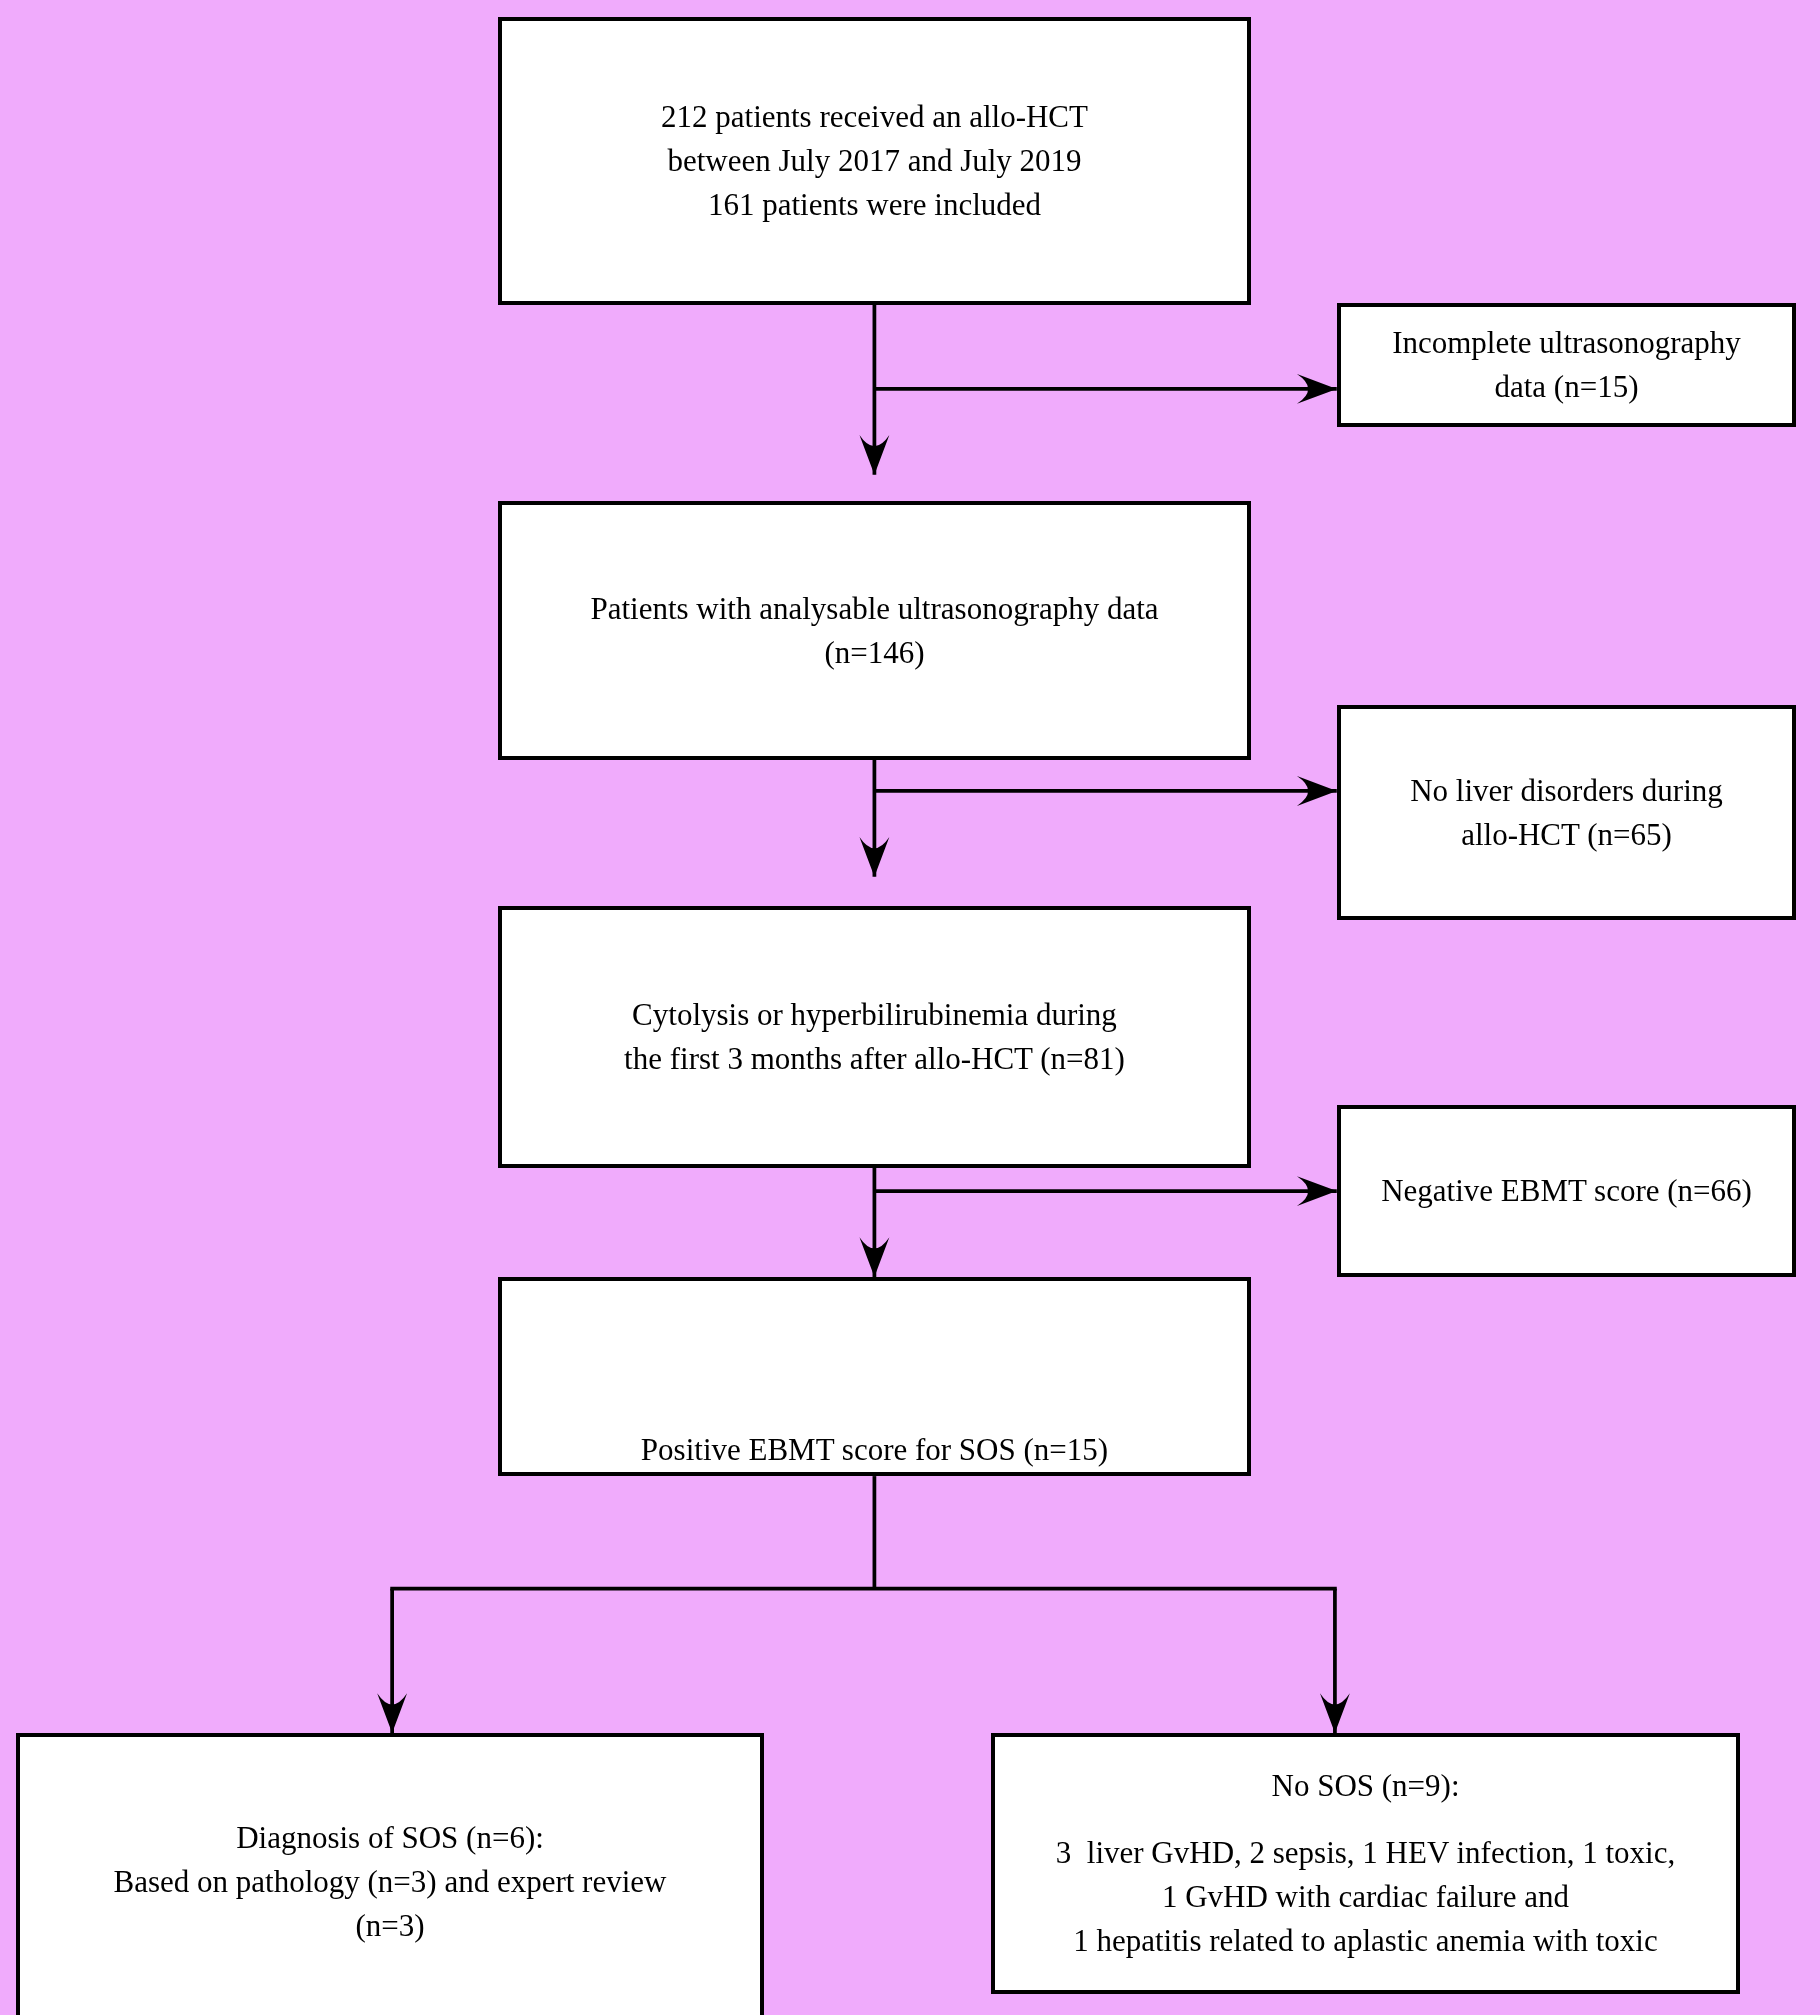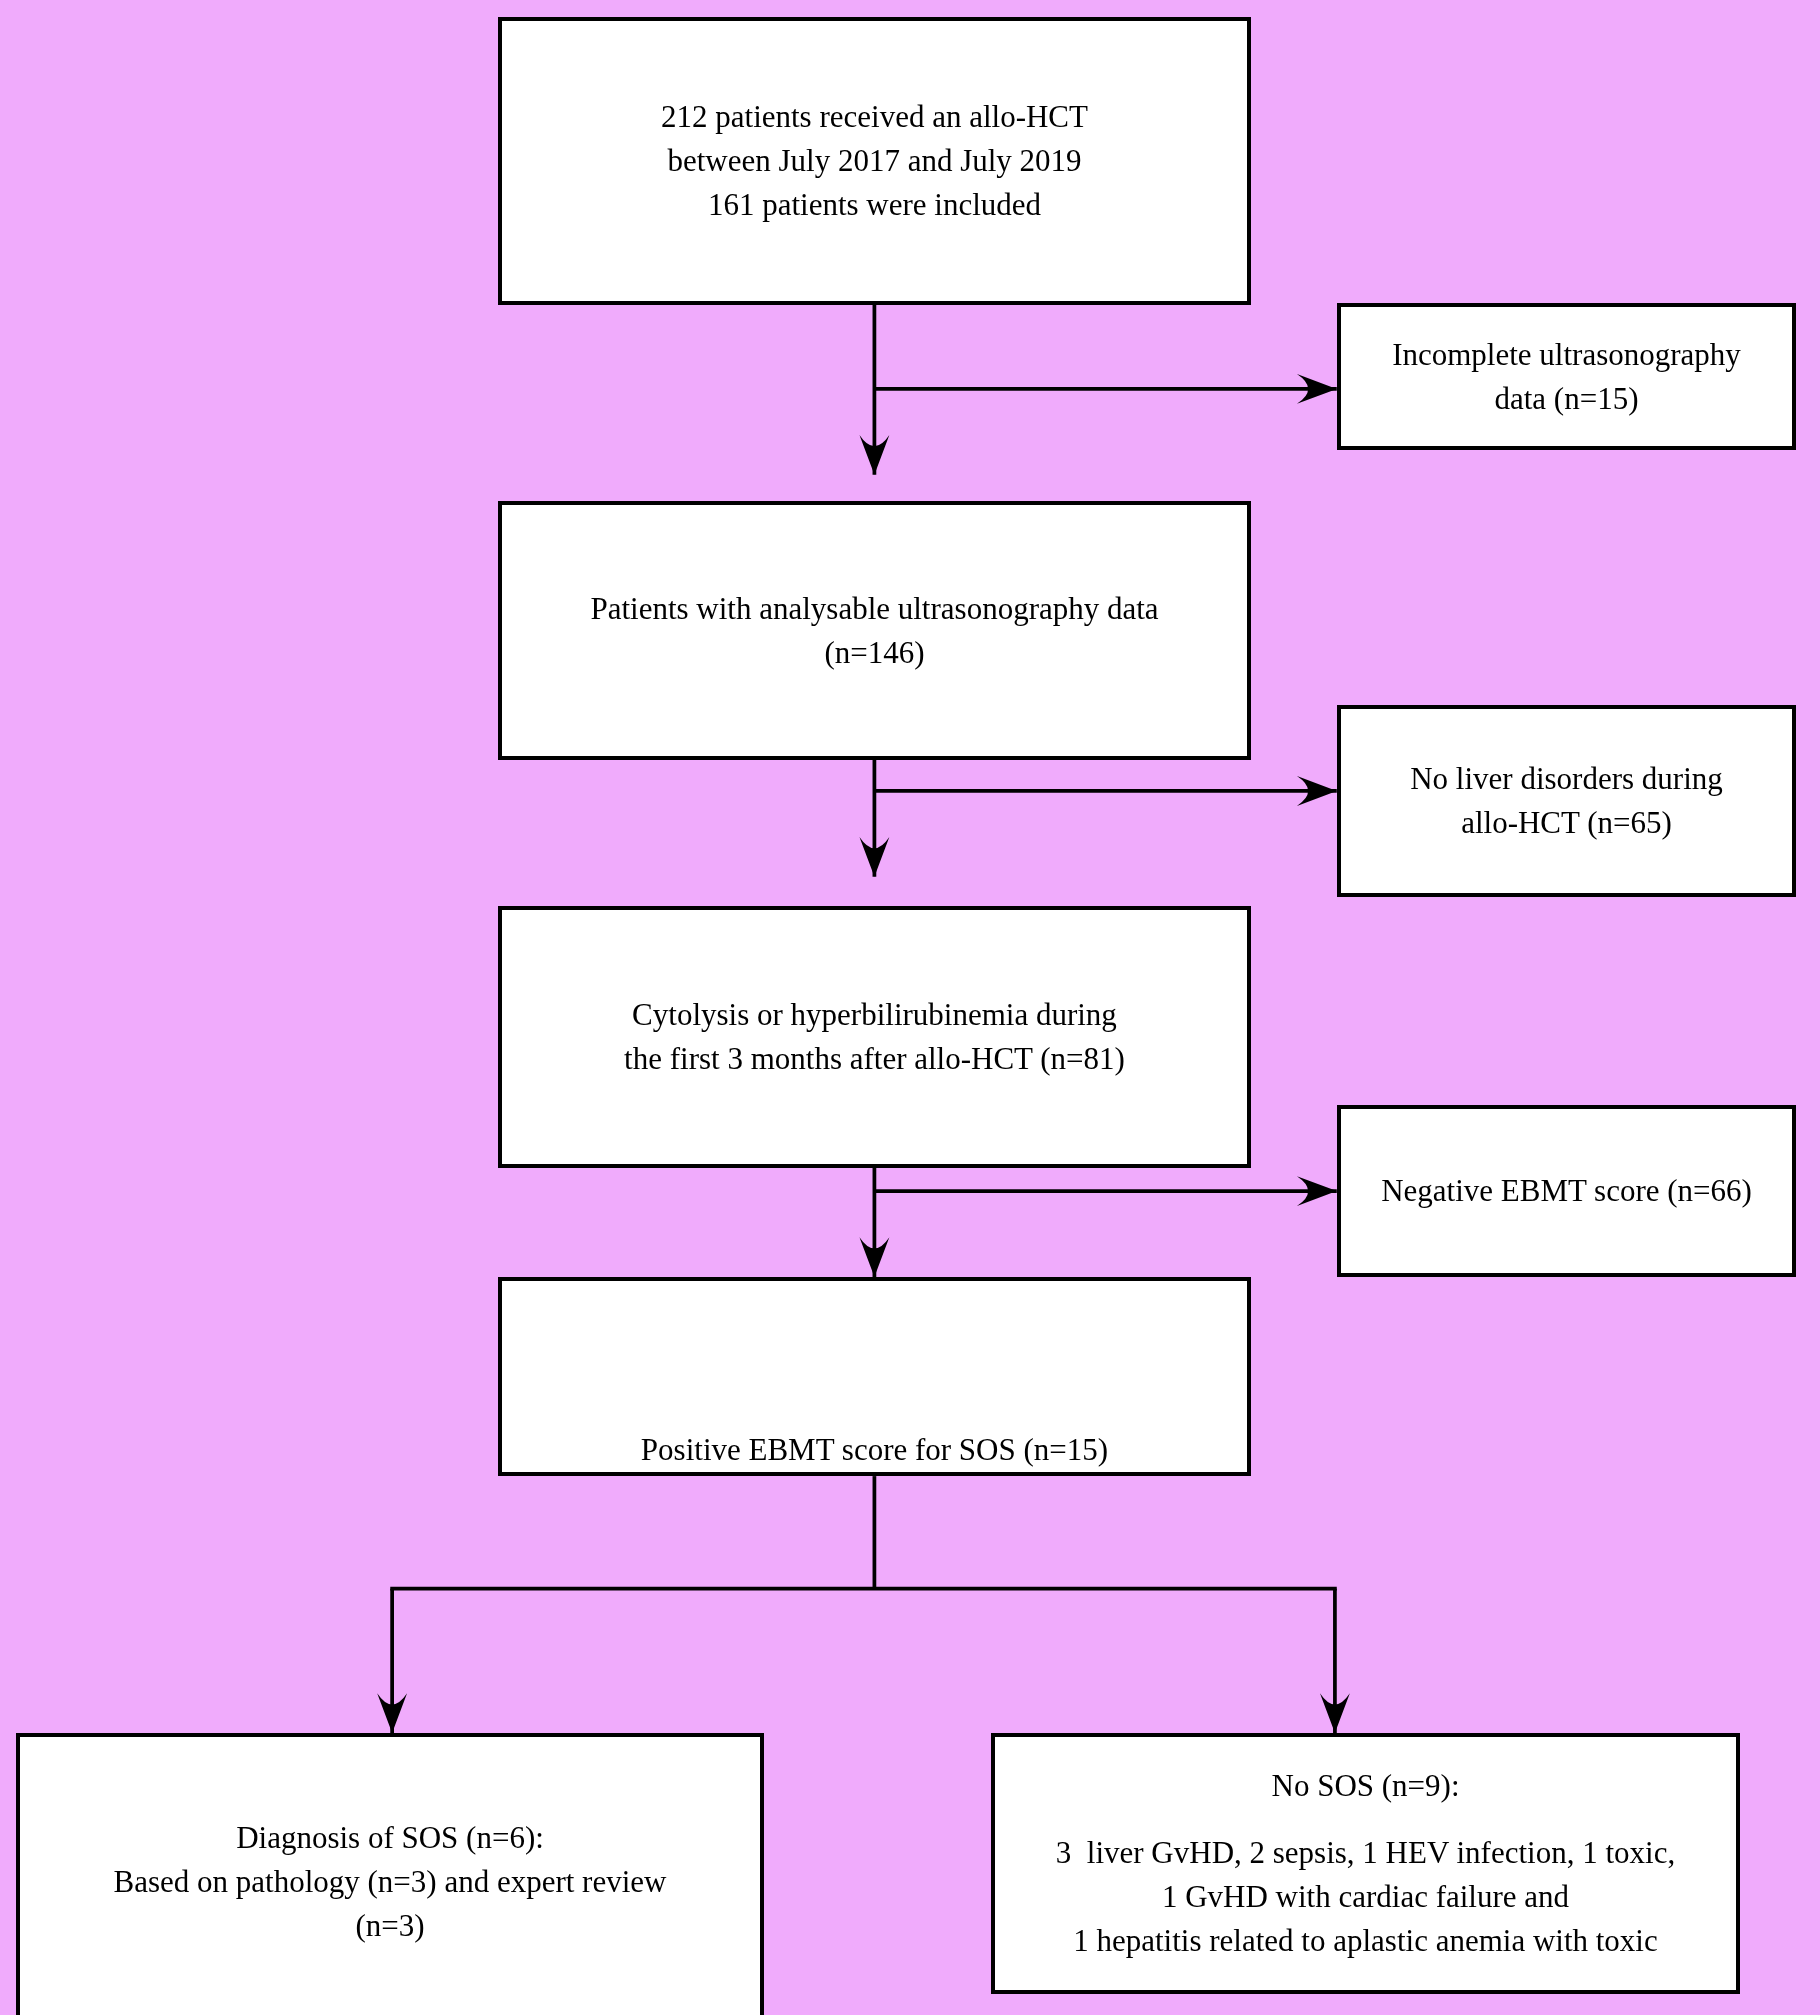--- a/index.html
+++ b/index.html
@@ -78,31 +78,31 @@
     <path d="M 630 2785  L 606 2721  Q 630 2757  654 2721  Z"></path>
     <path d="M 2145 2785 L 2121 2721 Q 2145 2757 2169 2721 Z"></path>
   </svg>
 
   <div class="box" style="left:498px; top:17.4px; width:753px; height:288px;">
     <span class="line">212 patients received an allo-HCT</span>
     <span class="line">between July 2017 and July 2019</span>
     <span class="line">161 patients were included</span>
   </div>
 
-  <div class="box" style="left:1337px; top:303px; width:459px; height:147px;text-align:center;">
+  <div class="box" style="left:1337px; top:303px; width:459px; height:124px;text-align:center;">
     <span class="line">Incomplete ultrasonography</span>
     <span class="line">data (n=15)</span>
   </div>
 
   <div class="box" style="left:498px; top:501px; width:753px; height:259px;">
     <span class="line">Patients with analysable ultrasonography data</span>
     <span class="line">(n=146)</span>
   </div>
 
-  <div class="box" style="left:1337px; top:705px; width:459px; height:192px;">
+  <div class="box" style="left:1337px; top:705px; width:459px; height:215px;">
     <span class="line">No liver disorders during</span>
     <span class="line">allo-HCT (n=65)</span>
   </div>
 
   <div class="box" style="left:498px; top:906px; width:753px; height:262px;">
     <span class="line">Cytolysis or hyperbilirubinemia during</span>
     <span class="line">the first 3 months after allo-HCT (n=81)</span>
   </div>
 
   <div class="box" style="left:1337px; top:1105px; width:459px; height:172px;">

